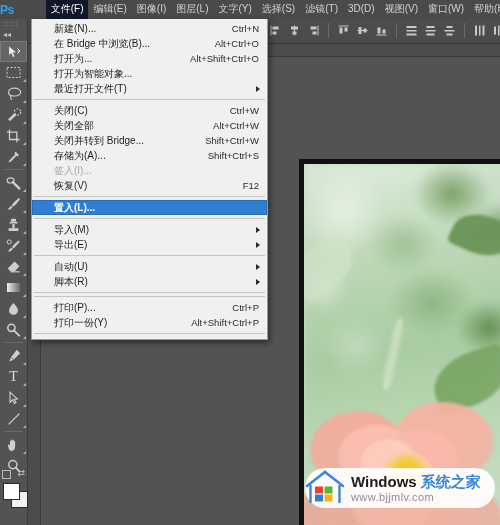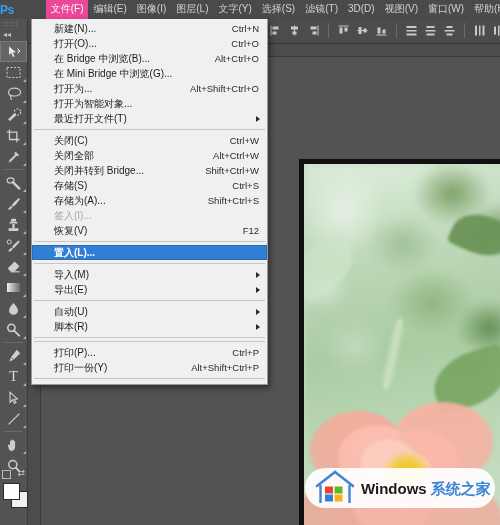--- a/index.html
+++ b/index.html
@@ -33,21 +33,21 @@
     font-family: "Liberation Sans", sans-serif;
   }
   .menubar-item {
     font-size: 10px;
     color: #d2d2d2;
     padding: 3px 5px 4px 5px;
     white-space: nowrap;
     line-height: 12px;
   }
   .menubar-item.active {
-    background: #ec4899;
+    background: #0f172a;
     color: #ffffff;
     margin-left: 32px;
   }
 
   
   .optionsbar {
     position: absolute; top: 19px; left: 0;
     width: 500px; height: 24px;
     background: #4c4c4c;
     border-bottom: 1px solid #333;
@@ -297,21 +297,20 @@
   }
 
   
   .watermark {
     position: absolute;
     left: 305px; top: 468px;
     width: 190px; height: 40px;
     background: rgba(255,255,255,.93);
     border-radius: 24px;
     display: flex; align-items: center;
-    padding-left: 10px;
     box-sizing: border-box;
     z-index: 25;
   }
   .wm-logo {
     position: relative;
     width: 40px; height: 36px; flex: 0 0 40px;
     margin-right: 6px;
   }
   .wm-text { display: flex; flex-direction: column; line-height: 1; }
   .wm-line1 {
@@ -675,31 +674,24 @@
     <div class="menubar-item">窗口(W)</div>
     <div class="menubar-item">帮助(H)</div>
   </div>
 
   <div class="dropdown" id="file-menu">
       <div class="mi">
         <span class="lab">新建(N)...</span>
         <span class="acc">Ctrl+N</span>
       </div>
       <div class="mi">
-        <span class="lab">打开(O)...</span>
-        <span class="acc">Ctrl+O</span>
-      </div>
-      <div class="mi">
         <span class="lab">在 Bridge 中浏览(B)...</span>
         <span class="acc">Alt+Ctrl+O</span>
       </div>
       <div class="mi">
-        <span class="lab">在 Mini Bridge 中浏览(G)...</span>
-      </div>
-      <div class="mi">
         <span class="lab">打开为...</span>
         <span class="acc">Alt+Shift+Ctrl+O</span>
       </div>
       <div class="mi">
         <span class="lab">打开为智能对象...</span>
       </div>
       <div class="mi">
         <span class="lab">最近打开文件(T)</span>
         <span class="arrow"></span>
       </div>
@@ -708,24 +700,20 @@
         <span class="lab">关闭(C)</span>
         <span class="acc">Ctrl+W</span>
       </div>
       <div class="mi">
         <span class="lab">关闭全部</span>
         <span class="acc">Alt+Ctrl+W</span>
       </div>
       <div class="mi">
         <span class="lab">关闭并转到 Bridge...</span>
         <span class="acc">Shift+Ctrl+W</span>
-      </div>
-      <div class="mi">
-        <span class="lab">存储(S)</span>
-        <span class="acc">Ctrl+S</span>
       </div>
       <div class="mi">
         <span class="lab">存储为(A)...</span>
         <span class="acc">Shift+Ctrl+S</span>
       </div>
       <div class="mi disabled">
         <span class="lab">签入(I)...</span>
       </div>
       <div class="mi">
         <span class="lab">恢复(V)</span>
@@ -774,16 +762,17 @@
         <path d="M5.5 15 L5.5 33" stroke="#3b86d8" stroke-width="2.4" fill="none"></path>
         <path d="M34.5 15 L34.5 33" stroke="#3b86d8" stroke-width="2.4" fill="none"></path>
         <rect x="10" y="16.5" width="8" height="7" fill="#e8432f"></rect>
         <rect x="19.5" y="16.5" width="8" height="7" fill="#5bb72b"></rect>
         <rect x="10" y="24.5" width="8" height="7" fill="#2f7fd6"></rect>
         <rect x="19.5" y="24.5" width="8" height="7" fill="#f5b316"></rect>
       </svg>
     </div>
     <div class="wm-text">
       <div class="wm-line1"><span>Windows </span><span class="cn">系统之家</span></div>
+      <div class="wm-line2">www.bjjmlv.com</div>
     </div>
   </div>
 
 </div>
 
 </body></html>

